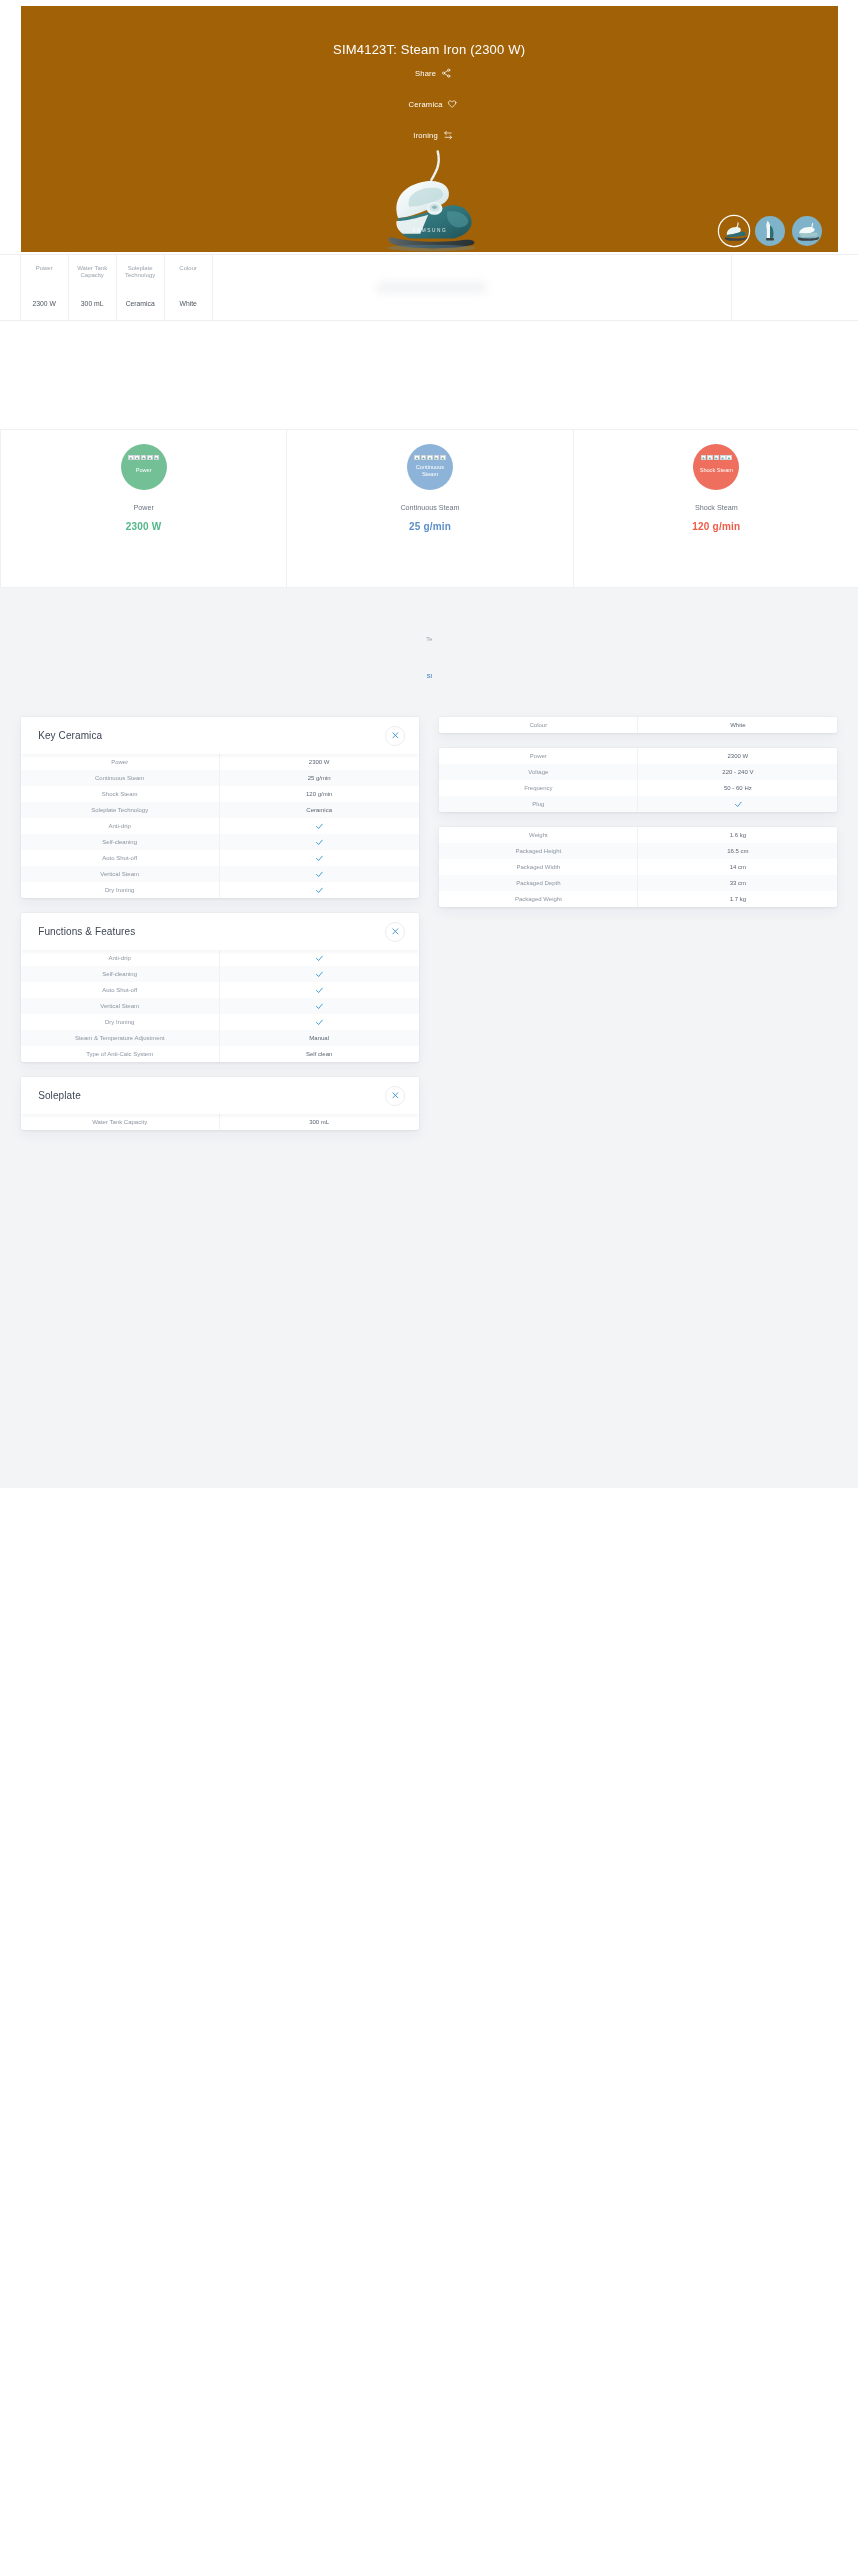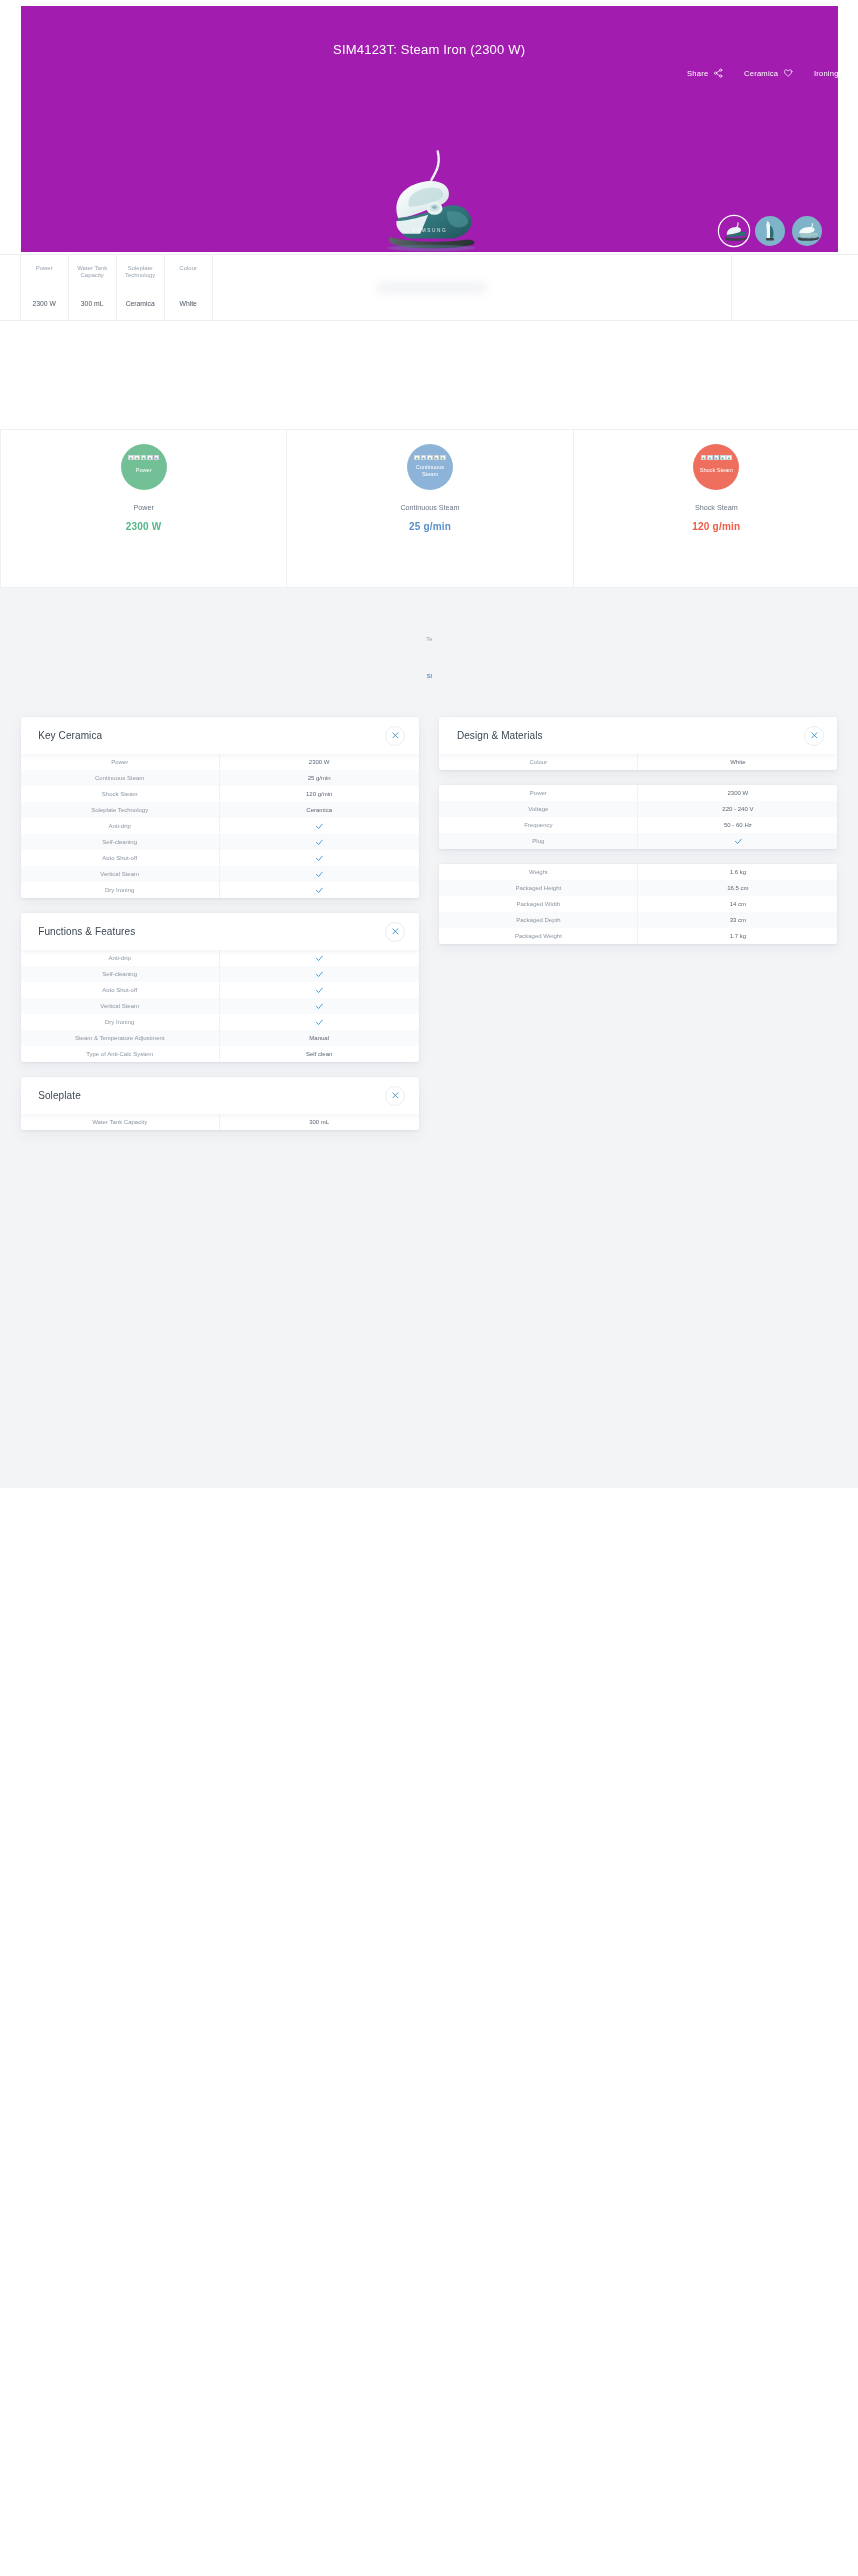--- a/index.html
+++ b/index.html
@@ -9,35 +9,36 @@
     font-family: "Liberation Sans", sans-serif;
     -webkit-font-smoothing: antialiased;
   }
   body { width: 859px; height: 2576px; position: relative; overflow: hidden; }
 
   
   .hero {
     position: absolute;
     left: 20.7px; top: 6.4px;
     width: 817px; height: 246px;
-    background: #a21caf;
+    background: #a16207;
     overflow: hidden;
   }
   .hero-title {
     position: absolute; top: 36px; left: 0; width: 100%;
     text-align: center;
     color: #ffffff;
     font-size: 13px;
     letter-spacing: 0.2px;
     font-weight: 400;
   }
   .hero-actions {
-    position: absolute; top: 62px; left: 16px; width: 100%;
-    display: flex; justify-content: flex-end; align-items: center;
+    position: absolute; top: 62px; left: 4px; width: 100%;
+    display: flex; justify-content: space-between; align-items: center;
     gap: 20.7px;
+    flex-direction: column;
   }
   .hero-action {
     display: flex; align-items: center; gap: 4.8px;
     color: #ffffff; font-size: 7.6px; letter-spacing: 0.2px;
     cursor: pointer; user-select: none;
   }
   .hero-action svg { display: block; }
 
   .hero-product {
     position: absolute;
@@ -558,29 +559,20 @@
             <span class="val">300 mL</span>
           </div>
         </div>
       </div>
 
     </div>
 
     <div class="col">
 
       <div class="card">
-        <div class="card-head">
-          <span class="card-title">Design &amp; Materials</span>
-          <span class="close-btn">
-            <svg width="8.7" height="8.7" viewBox="0 0 24 24" fill="none" stroke="#2f8fd0" stroke-width="2.4" stroke-linecap="round">
-              <line x1="5" y1="5" x2="19" y2="19"></line>
-                <line x1="19" y1="5" x2="5" y2="19"></line>
-            </svg>
-          </span>
-        </div>
         <div class="rows">
           <div class="row">
             <span class="lbl">Colour</span>
             <span class="val">White</span>
           </div>
         </div>
       </div>
 
       <div class="card">
         <div class="rows">

